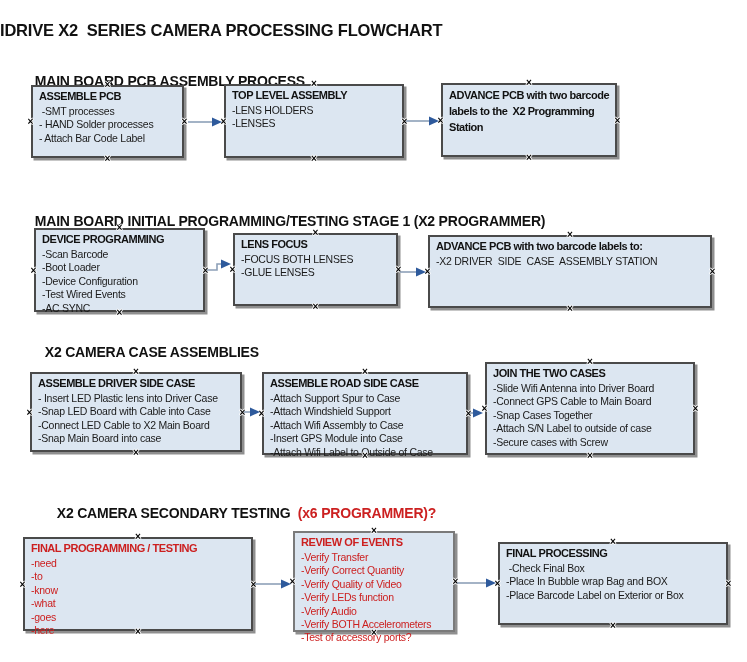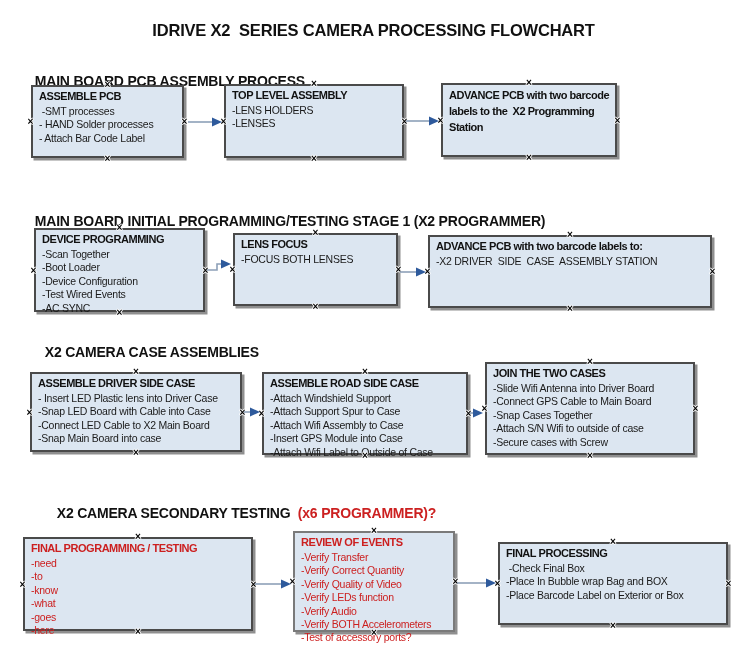--- a/index.html
+++ b/index.html
@@ -1,21 +1,21 @@
 <!DOCTYPE html>
 <html><head>
 <meta charset="utf-8">
 <style>
   html,body{margin:0;padding:0;background:#fff;}
   .canvas{
     position:relative;width:747px;height:662px;background:#ffffff;overflow:hidden;
     font-family:"Liberation Sans","DejaVu Sans",sans-serif;color:#1a1a1a;
   }
   .main-title{
-    position:absolute;left:0;right:0;top:21px;text-align:center;
+    position:absolute;left:0;right:0;top:21px;
     font-size:16.5px;font-weight:bold;letter-spacing:-0.2px;white-space:pre;color:#111;
   }
   .sec-header{
     position:absolute;font-size:14px;font-weight:bold;letter-spacing:-0.2px;white-space:pre;color:#111;
   }
   .sec-header .red{color:#cc2020;}
   .fc-box{
     position:absolute;background:#dce6f1;border:2px solid #4a4a4a;box-sizing:border-box;
     box-shadow:2.5px 2.5px 0 #8f8f8f;padding:2px 4px 2px 6px;z-index:2;
   }
@@ -89,35 +89,36 @@
     <div class="fc-box-items"></div>
   <span class="anchor t">×</span>
       <span class="anchor b">×</span>
       <span class="anchor l">×</span>
       <span class="anchor r">×</span>
     </div>
 
   <div class="fc-box" style="left:34px;top:228px;width:171px;height:84px">
     <div class="fc-box-title">DEVICE PROGRAMMING</div>
     <div class="fc-box-items">
-        <div>-Scan Together</div>
+        <div>-Scan Barcode</div>
         <div>-Boot Loader</div>
         <div>-Device Configuration</div>
         <div>-Test Wired Events</div>
         <div>-AC SYNC</div>
       </div>
   <span class="anchor t">×</span>
       <span class="anchor b">×</span>
       <span class="anchor l">×</span>
       <span class="anchor r">×</span>
     </div>
   <div class="fc-box" style="left:233px;top:233px;width:165px;height:73px">
     <div class="fc-box-title">LENS FOCUS</div>
     <div class="fc-box-items">
         <div>-FOCUS BOTH LENSES</div>
+        <div>-GLUE LENSES</div>
       </div>
   <span class="anchor t">×</span>
       <span class="anchor b">×</span>
       <span class="anchor l">×</span>
       <span class="anchor r">×</span>
     </div>
   <div class="fc-box" style="left:428px;top:235px;width:284px;height:73px">
     <div class="fc-box-title">ADVANCE PCB with two barcode labels to:</div>
     <div class="fc-box-items">
         <div>-X2 DRIVER  SIDE  CASE  ASSEMBLY STATION</div>
@@ -137,38 +138,38 @@
         <div>-Snap Main Board into case</div>
       </div>
   <span class="anchor t">×</span>
       <span class="anchor b">×</span>
       <span class="anchor l">×</span>
       <span class="anchor r">×</span>
     </div>
   <div class="fc-box" style="left:262px;top:372px;width:206px;height:83px">
     <div class="fc-box-title">ASSEMBLE ROAD SIDE CASE</div>
     <div class="fc-box-items">
+        <div>-Attach Support Spur to Case</div>
         <div>-Attach Windshield Support</div>
-        <div>-Attach Support Spur to Case</div>
         <div>-Attach Wifi Assembly to Case</div>
         <div>-Insert GPS Module into Case</div>
         <div>-Attach Wifi Label to Outside of Case</div>
       </div>
   <span class="anchor t">×</span>
       <span class="anchor b">×</span>
       <span class="anchor l">×</span>
       <span class="anchor r">×</span>
     </div>
   <div class="fc-box" style="left:485px;top:362px;width:210px;height:93px">
     <div class="fc-box-title">JOIN THE TWO CASES</div>
     <div class="fc-box-items">
         <div>-Slide Wifi Antenna into Driver Board</div>
         <div>-Connect GPS Cable to Main Board</div>
         <div>-Snap Cases Together</div>
-        <div>-Attach S/N Wifi to outside of case</div>
+        <div>-Attach S/N Label to outside of case</div>
         <div>-Secure cases with Screw</div>
       </div>
   <span class="anchor t">×</span>
       <span class="anchor b">×</span>
       <span class="anchor l">×</span>
       <span class="anchor r">×</span>
     </div>
 
   <div class="fc-box red" style="left:23px;top:537px;width:230px;height:94px">
     <div class="fc-box-title">FINAL PROGRAMMING / TESTING</div>

